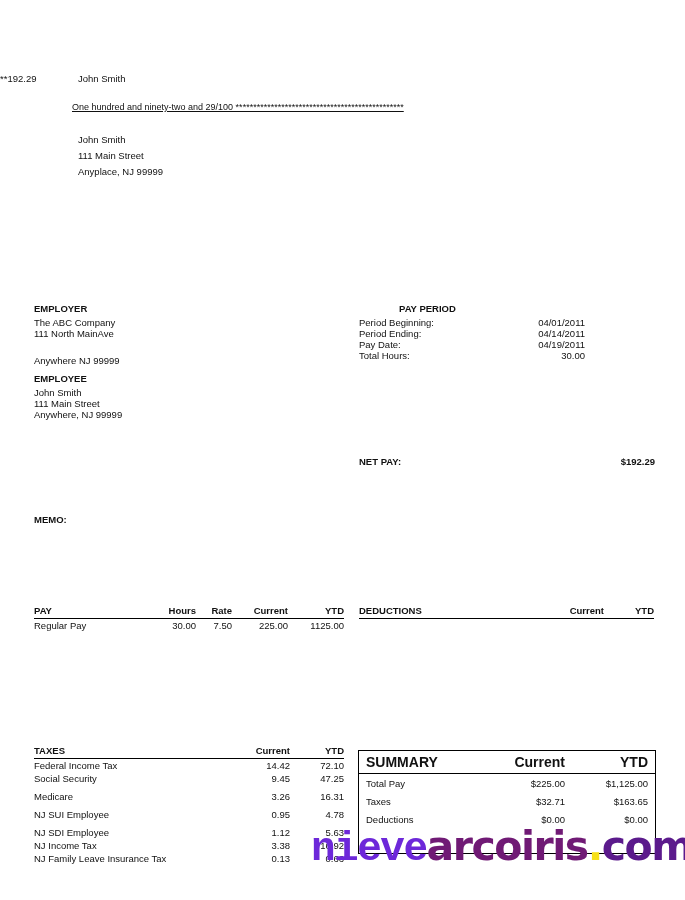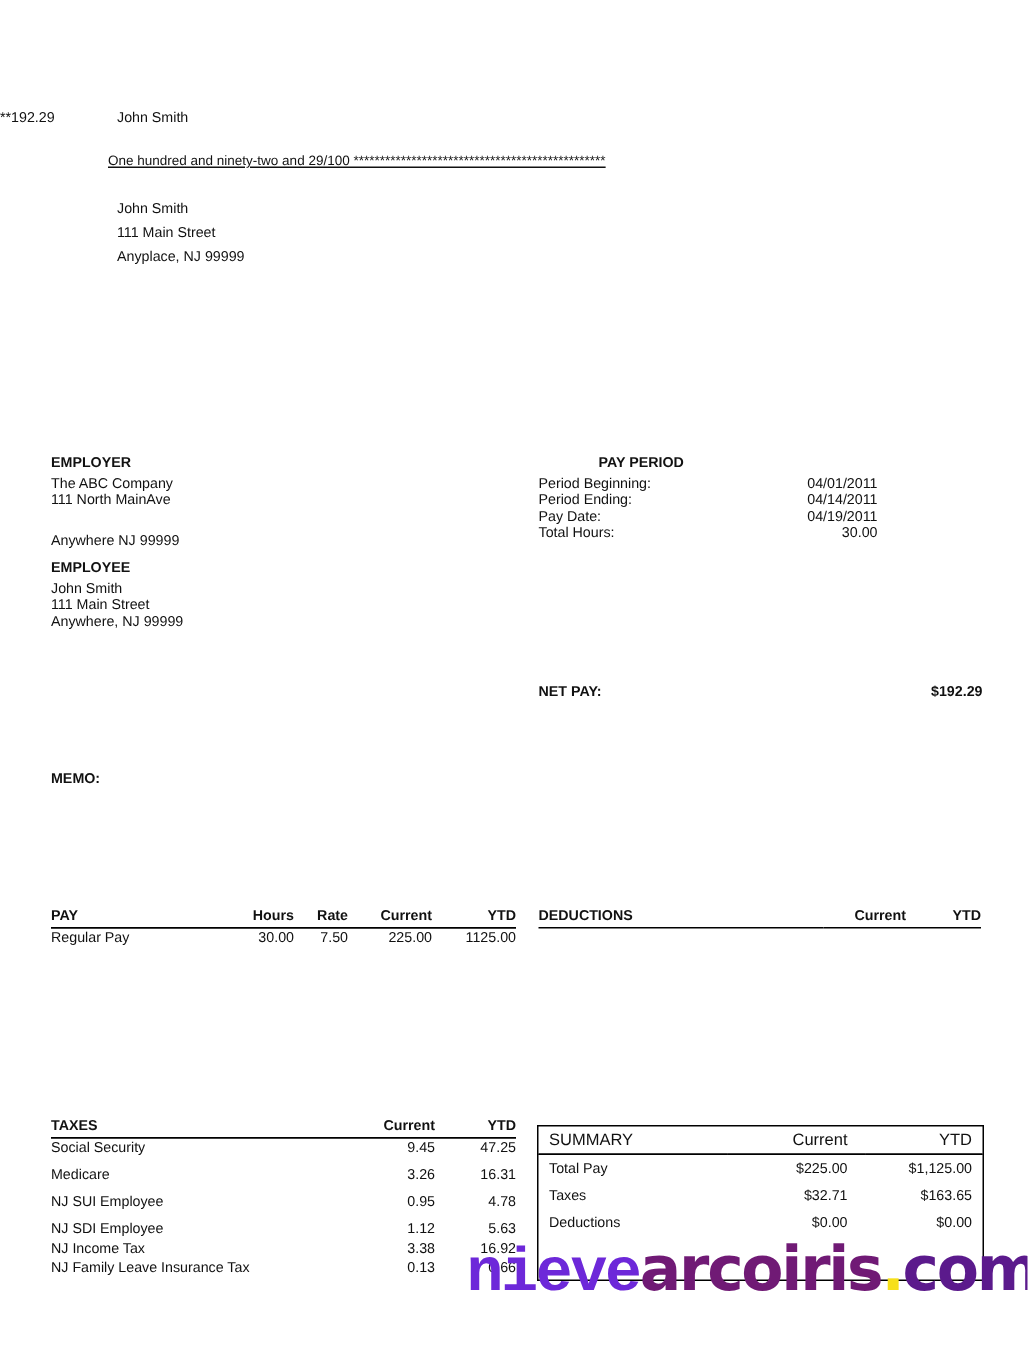--- a/index.html
+++ b/index.html
@@ -87,21 +87,21 @@
 
   
   #summary-box {
     position:absolute; left:358px; top:750px;
     width:298px; height:104px;
     border:1.3px solid #000;
     background:#fff;
   }
   #summary-box table { border-collapse:collapse; width:100%; }
   #summary-box th {
-    font-weight:normal; font-size:11px; padding:3px 0 3px 0;
+    font-weight:bold; font-size:14px; padding:3px 0 3px 0;
     border-bottom:1.3px solid #000; white-space:nowrap;
   }
   #summary-box td {
     font-size:9.5px; padding:4px 0 3px 0; white-space:nowrap;
   }
   #summary-box .l  { text-align:left;  padding-left:7px; }
   #summary-box .rr { text-align:right; }
   #summary-box .c-cur { width:92px; padding-right:12px; }
   #summary-box .c-ytd { width:78px; padding-right:7px; }
   #summary-box tr.netpay-row td { border-top:1.3px solid #000; padding-top:4px; }
@@ -216,20 +216,25 @@
         </colgroup>
       <thead>
         <tr>
           <th class="l">TAXES</th>
           <th class="rr">Current</th>
           <th class="rr">YTD</th>
         </tr>
       </thead>
       <tbody>
         <tr>
+          <td class="l">Federal Income Tax</td>
+          <td class="rr">14.42</td>
+          <td class="rr">72.10</td>
+        </tr>
+        <tr>
           <td class="l">Social Security</td>
           <td class="rr">9.45</td>
           <td class="rr">47.25</td>
         </tr>
         <tr>
           <td class="l" style="padding-top:5px;">Medicare</td>
           <td class="rr" style="padding-top:5px;">3.26</td>
           <td class="rr" style="padding-top:5px;">16.31</td>
         </tr>
         <tr>

